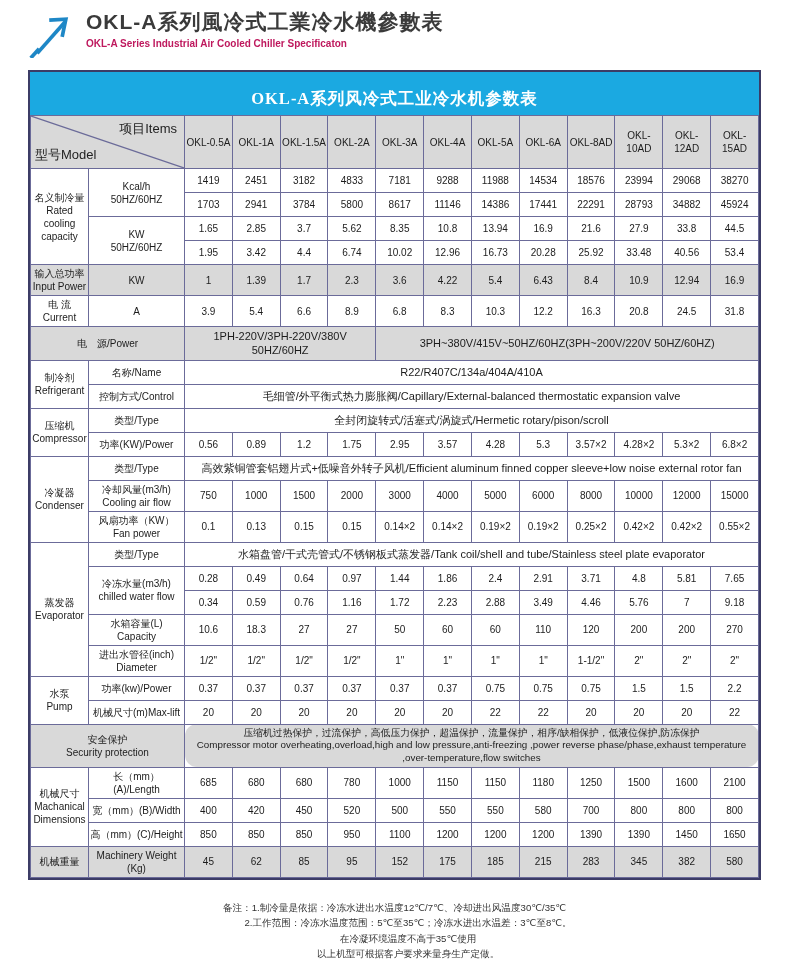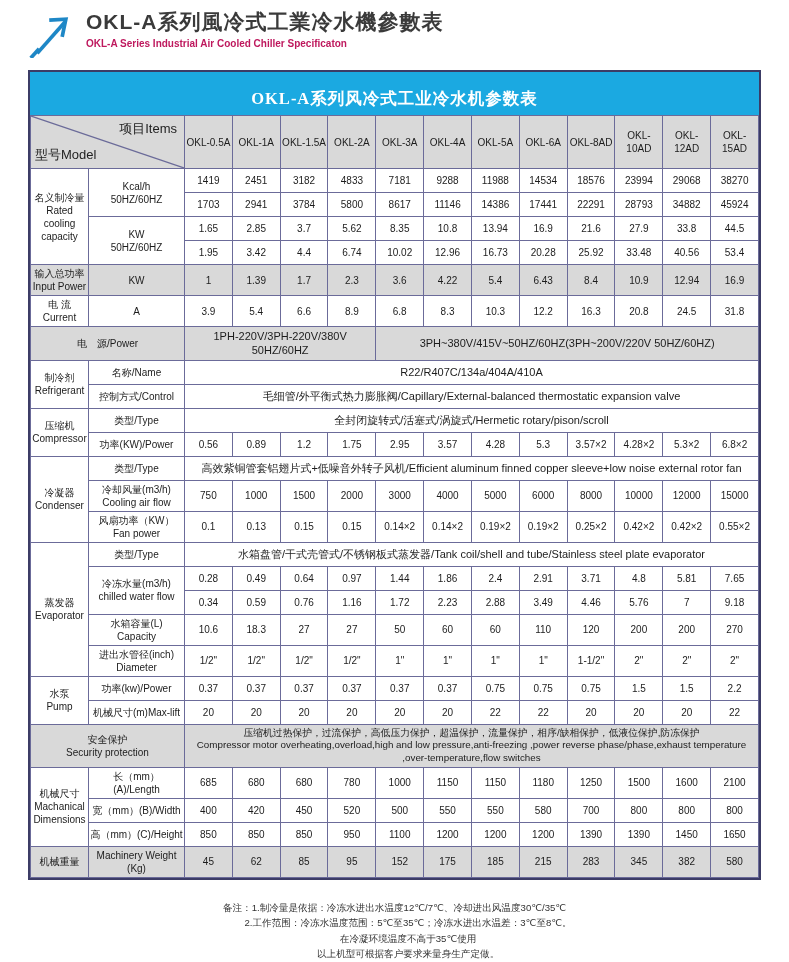--- a/index.html
+++ b/index.html
@@ -40,21 +40,21 @@
   table.spec th.model{background:var(--shade);font-weight:400;font-size:10px;height:31px;}
   table.spec th.corner{background:var(--shade);position:relative;height:31px;padding:0;}
   .corner svg.diag{position:absolute;left:0;top:0;width:100%;height:100%;}
   .corner .lbl{position:absolute;font-weight:400;font-size:13px;color:#222;}
   .corner .lbl-model{left:4px;bottom:4px;}
   .corner .lbl-items{right:7px;top:5px;}
   tr.shade td{background:var(--shade);}
   td.sec{font-size:10px;}
   td.item{font-size:10px;}
   td.span{font-size:11px;}
-  td.left{text-align:left;padding:3px 7px;font-size:9.8px;line-height:1.45;}
+  td.left{text-align:left;padding:3px 7px;font-size:9.8px;line-height:1.45;border-radius:12px;}
   table.spec td{height:24px;}
   
   .notes{margin-top:20px;font-size:9.6px;color:#333;line-height:1.62;}
   .note-line{white-space:pre-wrap;text-align:center;}
 </style>
 </head>
 <body>
 
 <div class="page">
 

